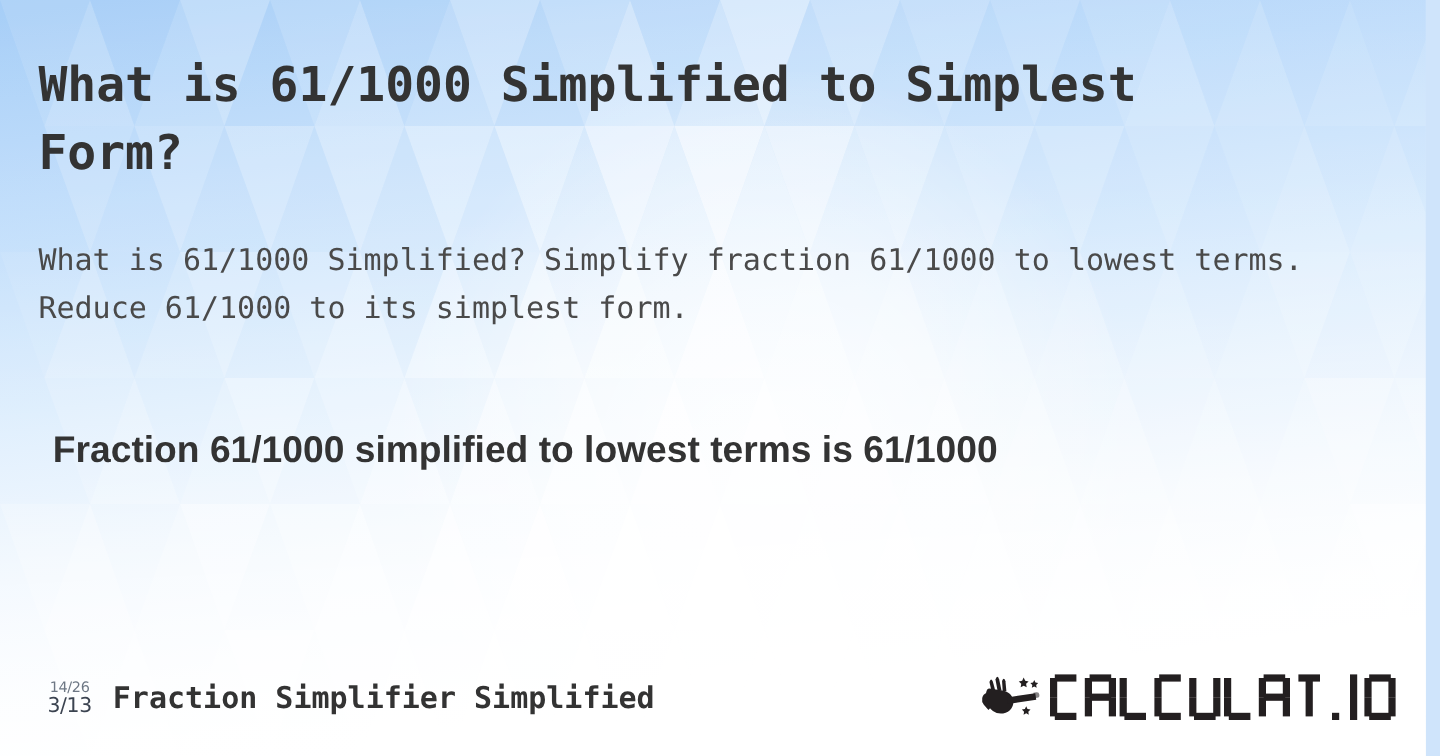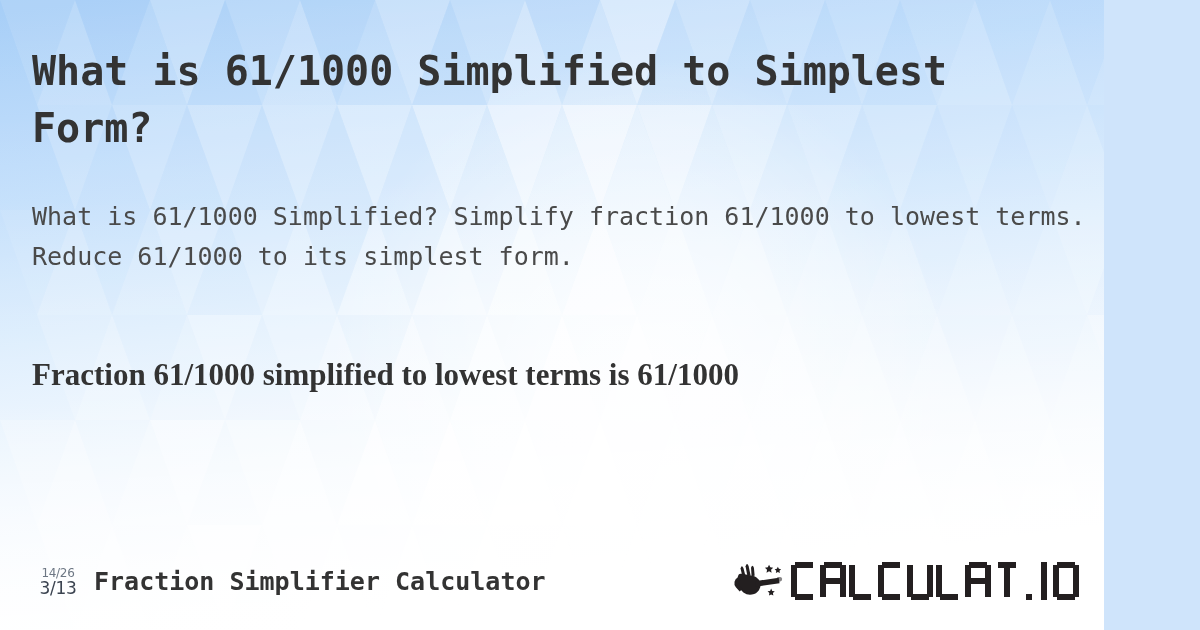--- a/index.html
+++ b/index.html
@@ -9,21 +9,21 @@
   body {
     width: 1200px;
     height: 630px;
     overflow: hidden;
     font-family: "DejaVu Sans Mono", "Liberation Mono", monospace;
     background: #cfe4fb;
   }
 
   .card {
     position: relative;
-    width: 1104px;
+    width: 1188px;
     height: 630px;
     overflow: hidden;
     background: linear-gradient(160deg, #a9d0f7 0%, #bddcfb 22%, #d3e8fd 48%, #e9f3fe 70%, #f7fbff 88%, #ffffff 100%);
   }
 
   
   .poly {
     position: absolute;
     inset: 0;
     width: 1200px;
@@ -81,25 +81,25 @@
     margin: 0;
     font-family: "DejaVu Sans Mono", "Liberation Mono", monospace;
     font-size: 25px;
     font-weight: normal;
     line-height: 1.6;
     color: #4a4a4a;
   }
 
   .result {
     position: absolute;
-    left: 32px;
+    left: 44px;
     top: 353px;
     width: 1140px;
     margin: 0;
-    font-family: Liberation Serif, serif;
+    font-family: Liberation Sans, sans-serif;
     font-size: 31px;
     font-weight: bold;
     line-height: 1.42;
     color: #333333;
   }
 
   
   .footer {
     position: absolute;
     left: 32px;
@@ -415,21 +415,21 @@
 
     <p class="result">Fraction 61/1000 simplified to lowest terms is 61/1000</p>
 
     <div class="footer">
 
       <div class="footer-left">
         <span class="frac-icon">
           <span class="top">14/26</span>
           <span class="bot">3/13</span>
         </span>
-        <span class="footer-title">Fraction Simplifier Calculator</span>
+        <span class="footer-title">Fraction Simplifier Simplified</span>
       </div>
 
       <div class="logo">
 
         <svg class="logo-mark" viewBox="0 0 62 50" aria-hidden="true">
           <g fill="#231f20">
 
             <path d="M9 10 q1.4 -5 3.4 -0.4 l2.6 9.8 -3.6 1.2 z"></path>
             <path d="M15 7.5 q1.6 -5.2 3.6 -0.4 l2.4 11.2 -3.8 1.0 z"></path>
             <path d="M21.5 9 q1.8 -4.6 3.4 0.2 l0.9 9.6 -3.6 0.6 z"></path>

